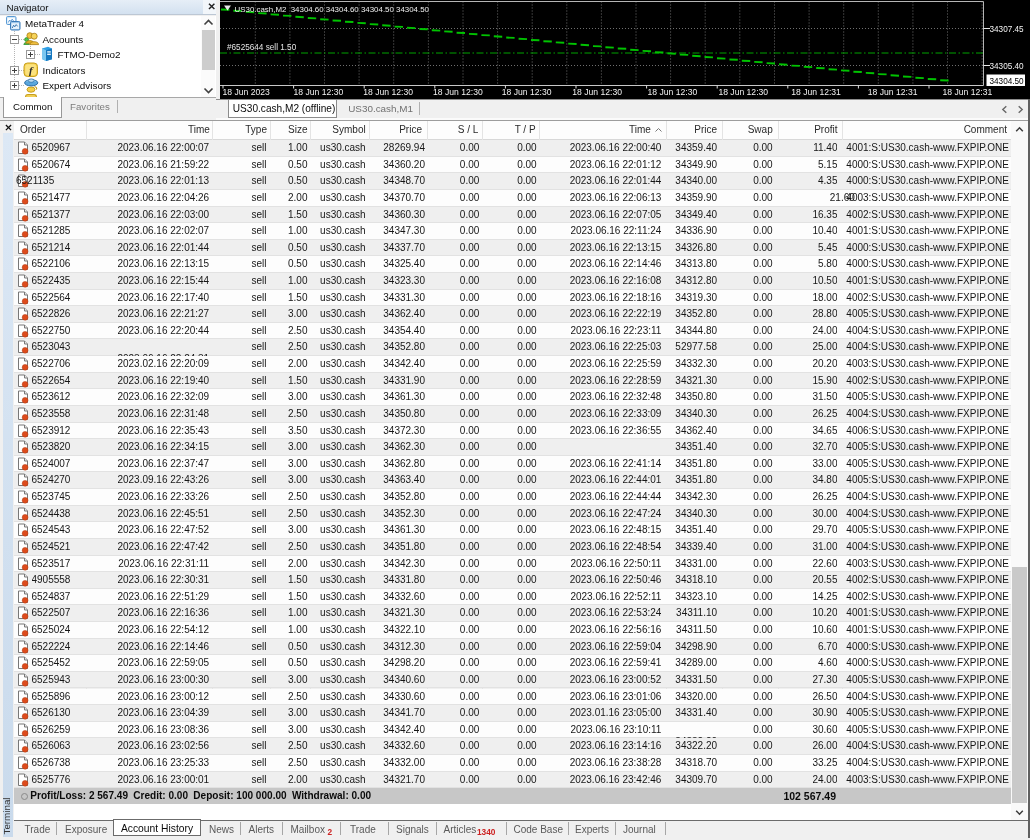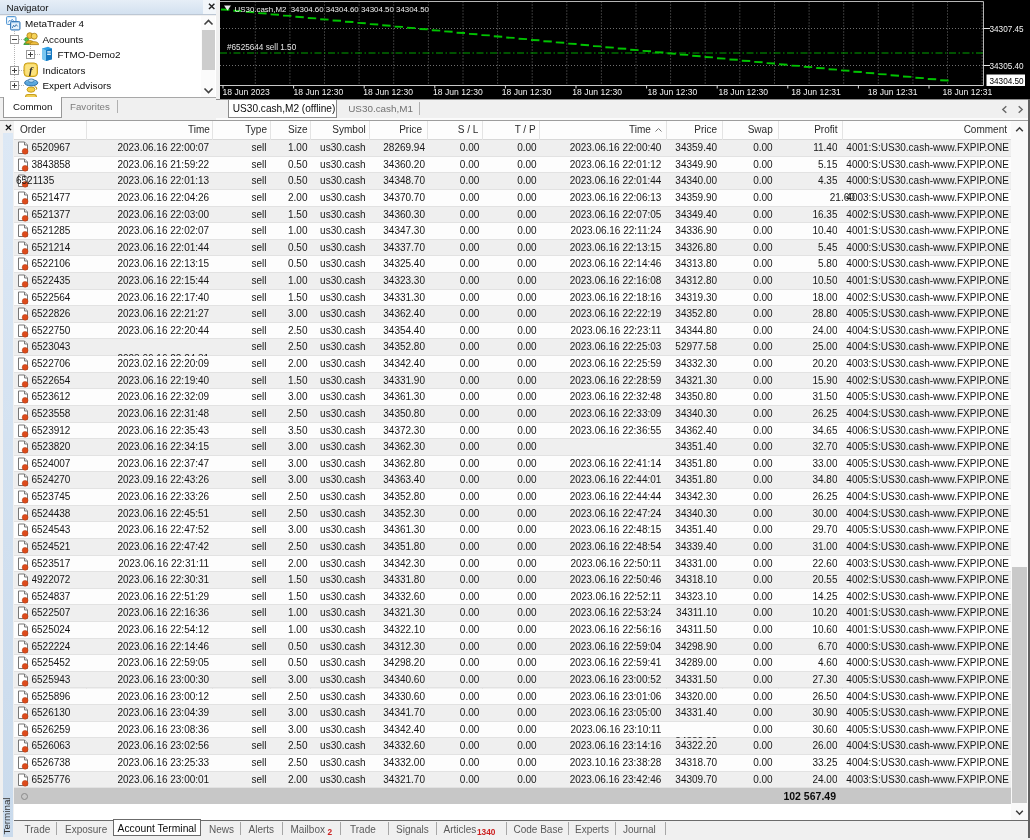--- a/index.html
+++ b/index.html
@@ -284,21 +284,21 @@
 <span class="cell r" style="left:708.1px;top:0;width:50.60000000000002px">0.00</span>
 <span class="cell r" style="left:763.7px;top:0;width:59.799999999999955px">11.40</span>
 <span class="cell r" style="left:827.5px;top:0;width:167.5px">4001:S:US30.cash-www.FXPIP.ONE</span>
 </div>
 <div class="trow even" style="top:156.6px">
 <svg class="docicon" width="12" height="14" viewBox="0 0 12 14">
       <path d="M1.5 1 L7.5 1 L10.5 4 L10.5 12.5 L1.5 12.5 Z" fill="#fff" stroke="#777777"></path>
       <path d="M7.5 1 L7.5 4 L10.5 4" fill="#e8e8e8" stroke="#777777"></path>
       <circle cx="8.1" cy="10.3" r="2.9" fill="#dd4b1c" stroke="#b23a10" stroke-width="0.5"></circle>
     </svg>
-<span class="cell" style="left:17.5px;top:0;width:60px">3843858</span>
+<span class="cell" style="left:17.5px;top:0;width:60px">6520674</span>
 <span class="cell r" style="left:71.5px;top:0;width:123.7px">2023.06.16 21:59:22</span>
 <span class="cell r" style="left:198.4px;top:0;width:54.099999999999994px">sell</span>
 <span class="cell r" style="left:255.5px;top:0;width:38.000000000000014px">0.50</span>
 <span class="cell r" style="left:295.8px;top:0;width:55.89999999999998px">us30.cash</span>
 <span class="cell r" style="left:354.7px;top:0;width:56.30000000000001px">34360.20</span>
 <span class="cell r" style="left:413px;top:0;width:52.30000000000001px">0.00</span>
 <span class="cell r" style="left:468.3px;top:0;width:54.30000000000001px">0.00</span>
 <span class="cell r" style="left:524.6px;top:0;width:122.79999999999995px">2023.06.16 22:01:12</span>
 <span class="cell r" style="left:652.4px;top:0;width:50.700000000000045px">34349.90</span>
 <span class="cell r" style="left:708.1px;top:0;width:50.60000000000002px">0.00</span>
@@ -784,21 +784,21 @@
 <span class="cell r" style="left:708.1px;top:0;width:50.60000000000002px">0.00</span>
 <span class="cell r" style="left:763.7px;top:0;width:59.799999999999955px">22.60</span>
 <span class="cell r" style="left:827.5px;top:0;width:167.5px">4003:S:US30.cash-www.FXPIP.ONE</span>
 </div>
 <div class="trow odd" style="top:572.1px">
 <svg class="docicon" width="12" height="14" viewBox="0 0 12 14">
       <path d="M1.5 1 L7.5 1 L10.5 4 L10.5 12.5 L1.5 12.5 Z" fill="#fff" stroke="#777777"></path>
       <path d="M7.5 1 L7.5 4 L10.5 4" fill="#e8e8e8" stroke="#777777"></path>
       <circle cx="8.1" cy="10.3" r="2.9" fill="#dd4b1c" stroke="#b23a10" stroke-width="0.5"></circle>
     </svg>
-<span class="cell" style="left:17.5px;top:0;width:60px">4922072</span>
+<span class="cell" style="left:17.5px;top:0;width:60px">4905558</span>
 <span class="cell r" style="left:71.5px;top:0;width:123.7px">2023.06.16 22:30:31</span>
 <span class="cell r" style="left:198.4px;top:0;width:54.099999999999994px">sell</span>
 <span class="cell r" style="left:255.5px;top:0;width:38.000000000000014px">1.50</span>
 <span class="cell r" style="left:295.8px;top:0;width:55.89999999999998px">us30.cash</span>
 <span class="cell r" style="left:354.7px;top:0;width:56.30000000000001px">34331.80</span>
 <span class="cell r" style="left:413px;top:0;width:52.30000000000001px">0.00</span>
 <span class="cell r" style="left:468.3px;top:0;width:54.30000000000001px">0.00</span>
 <span class="cell r" style="left:524.6px;top:0;width:122.79999999999995px">2023.06.16 22:50:46</span>
 <span class="cell r" style="left:652.4px;top:0;width:50.700000000000045px">34318.10</span>
 <span class="cell r" style="left:708.1px;top:0;width:50.60000000000002px">0.00</span>
@@ -952,21 +952,21 @@
       <circle cx="8.1" cy="10.3" r="2.9" fill="#dd4b1c" stroke="#b23a10" stroke-width="0.5"></circle>
     </svg>
 <span class="cell" style="left:17.5px;top:0;width:60px">6526130</span>
 <span class="cell r" style="left:71.5px;top:0;width:123.7px">2023.06.16 23:04:39</span>
 <span class="cell r" style="left:198.4px;top:0;width:54.099999999999994px">sell</span>
 <span class="cell r" style="left:255.5px;top:0;width:38.000000000000014px">3.00</span>
 <span class="cell r" style="left:295.8px;top:0;width:55.89999999999998px">us30.cash</span>
 <span class="cell r" style="left:354.7px;top:0;width:56.30000000000001px">34341.70</span>
 <span class="cell r" style="left:413px;top:0;width:52.30000000000001px">0.00</span>
 <span class="cell r" style="left:468.3px;top:0;width:54.30000000000001px">0.00</span>
-<span class="cell r" style="left:524.6px;top:0;width:122.79999999999995px">2023.06.16 23:05:00</span>
+<span class="cell r" style="left:524.6px;top:0;width:122.79999999999995px">2023.01.16 23:05:00</span>
 <span class="cell r" style="left:652.4px;top:0;width:50.700000000000045px">34331.40</span>
 <span class="cell r" style="left:708.1px;top:0;width:50.60000000000002px">0.00</span>
 <span class="cell r" style="left:763.7px;top:0;width:59.799999999999955px">30.90</span>
 <span class="cell r" style="left:827.5px;top:0;width:167.5px">4005:S:US30.cash-www.FXPIP.ONE</span>
 </div>
 <div class="trow even" style="top:721.7px">
 <svg class="docicon" width="12" height="14" viewBox="0 0 12 14">
       <path d="M1.5 1 L7.5 1 L10.5 4 L10.5 12.5 L1.5 12.5 Z" fill="#fff" stroke="#777777"></path>
       <path d="M7.5 1 L7.5 4 L10.5 4" fill="#e8e8e8" stroke="#777777"></path>
       <circle cx="8.1" cy="10.3" r="2.9" fill="#dd4b1c" stroke="#b23a10" stroke-width="0.5"></circle>
@@ -1012,21 +1012,21 @@
       <circle cx="8.1" cy="10.3" r="2.9" fill="#dd4b1c" stroke="#b23a10" stroke-width="0.5"></circle>
     </svg>
 <span class="cell" style="left:17.5px;top:0;width:60px">6526738</span>
 <span class="cell r" style="left:71.5px;top:0;width:123.7px">2023.06.16 23:25:33</span>
 <span class="cell r" style="left:198.4px;top:0;width:54.099999999999994px">sell</span>
 <span class="cell r" style="left:255.5px;top:0;width:38.000000000000014px">2.50</span>
 <span class="cell r" style="left:295.8px;top:0;width:55.89999999999998px">us30.cash</span>
 <span class="cell r" style="left:354.7px;top:0;width:56.30000000000001px">34332.00</span>
 <span class="cell r" style="left:413px;top:0;width:52.30000000000001px">0.00</span>
 <span class="cell r" style="left:468.3px;top:0;width:54.30000000000001px">0.00</span>
-<span class="cell r" style="left:524.6px;top:0;width:122.79999999999995px">2023.10.16 23:38:28</span>
+<span class="cell r" style="left:524.6px;top:0;width:122.79999999999995px">2023.06.16 23:38:28</span>
 <span class="cell r" style="left:652.4px;top:0;width:50.700000000000045px">34318.70</span>
 <span class="cell r" style="left:708.1px;top:0;width:50.60000000000002px">0.00</span>
 <span class="cell r" style="left:763.7px;top:0;width:59.799999999999955px">33.25</span>
 <span class="cell r" style="left:827.5px;top:0;width:167.5px">4004:S:US30.cash-www.FXPIP.ONE</span>
 </div>
 <div class="trow odd" style="top:771.6px">
 <svg class="docicon" width="12" height="14" viewBox="0 0 12 14">
       <path d="M1.5 1 L7.5 1 L10.5 4 L10.5 12.5 L1.5 12.5 Z" fill="#fff" stroke="#777777"></path>
       <path d="M7.5 1 L7.5 4 L10.5 4" fill="#e8e8e8" stroke="#777777"></path>
       <circle cx="8.1" cy="10.3" r="2.9" fill="#dd4b1c" stroke="#b23a10" stroke-width="0.5"></circle>
@@ -1040,20 +1040,21 @@
 <span class="cell r" style="left:413px;top:0;width:52.30000000000001px">0.00</span>
 <span class="cell r" style="left:468.3px;top:0;width:54.30000000000001px">0.00</span>
 <span class="cell r" style="left:524.6px;top:0;width:122.79999999999995px">2023.06.16 23:42:46</span>
 <span class="cell r" style="left:652.4px;top:0;width:50.700000000000045px">34309.70</span>
 <span class="cell r" style="left:708.1px;top:0;width:50.60000000000002px">0.00</span>
 <span class="cell r" style="left:763.7px;top:0;width:59.799999999999955px">24.00</span>
 <span class="cell r" style="left:827.5px;top:0;width:167.5px">4003:S:US30.cash-www.FXPIP.ONE</span>
 </div>
 <div class="abs" style="left:14px;top:788.2px;width:997px;height:15.6px;background:#c7c7c7">
 <div class="abs" style="left:6.5px;top:4.5px;width:7px;height:7px;border:1.2px solid #8a8a8a;border-radius:50%"></div>
+<div class="abs" style="left:16.3px;top:2px;font-size:10.05px;font-weight:bold;color:#0a0a0a">Profit/Loss: 2 567.49&nbsp; Credit: 0.00&nbsp; Deposit: 100 000.00&nbsp; Withdrawal: 0.00</div>
 <div class="abs" style="left:680px;top:1.5px;width:142px;text-align:right;font-size:10.5px;font-weight:bold;color:#0a0a0a">102 567.49</div>
 </div>
 <div class="abs" style="left:14px;top:803.8px;width:1014px;height:15.9px;background:#fff"></div>
 <div class="abs" style="left:14px;top:819.7px;width:1015px;height:1.2px;background:#6b6b6b"></div>
 <div class="abs" style="left:1011px;top:121px;width:17px;height:698.7px;background:#f9f9f9"></div>
 <svg class="abs" style="left:1014.5px;top:126px" width="9" height="7" viewBox="0 0 9 7">
     <path d="M1.2 5.3 L4.5 1.8 L7.8 5.3" stroke="#3c3c3c" stroke-width="1.5" fill="none"></path>
   </svg>
 <div class="abs" style="left:1012px;top:567px;width:15px;height:236px;background:#c9c9c9"></div>
 <svg class="abs" style="left:1015px;top:809px" width="9" height="7" viewBox="0 0 9 7">
@@ -1077,12 +1078,12 @@
 <div class="abs" style="left:56.3px;top:821.5px;width:1px;height:13.5px;background:#a6a6a6"></div>
 <div class="abs" style="left:240px;top:821.5px;width:1px;height:13.5px;background:#a6a6a6"></div>
 <div class="abs" style="left:281.5px;top:821.5px;width:1px;height:13.5px;background:#a6a6a6"></div>
 <div class="abs" style="left:340.3px;top:821.5px;width:1px;height:13.5px;background:#a6a6a6"></div>
 <div class="abs" style="left:387.5px;top:821.5px;width:1px;height:13.5px;background:#a6a6a6"></div>
 <div class="abs" style="left:435.6px;top:821.5px;width:1px;height:13.5px;background:#a6a6a6"></div>
 <div class="abs" style="left:506px;top:821.5px;width:1px;height:13.5px;background:#a6a6a6"></div>
 <div class="abs" style="left:568px;top:821.5px;width:1px;height:13.5px;background:#a6a6a6"></div>
 <div class="abs" style="left:615px;top:821.5px;width:1px;height:13.5px;background:#a6a6a6"></div>
 <div class="abs" style="left:664.5px;top:821.5px;width:1px;height:13.5px;background:#a6a6a6"></div>
-<div class="abs" style="left:113px;top:818.9px;width:88px;height:17.6px;background:#fff;border:1px solid #6b6b6b;text-align:center;font-size:10.3px;color:#0a0a0a;line-height:17px">Account Terminal</div>
+<div class="abs" style="left:113px;top:818.9px;width:88px;height:17.6px;background:#fff;border:1px solid #6b6b6b;text-align:center;font-size:10.3px;color:#0a0a0a;line-height:17px">Account History</div>
 </body></html>

